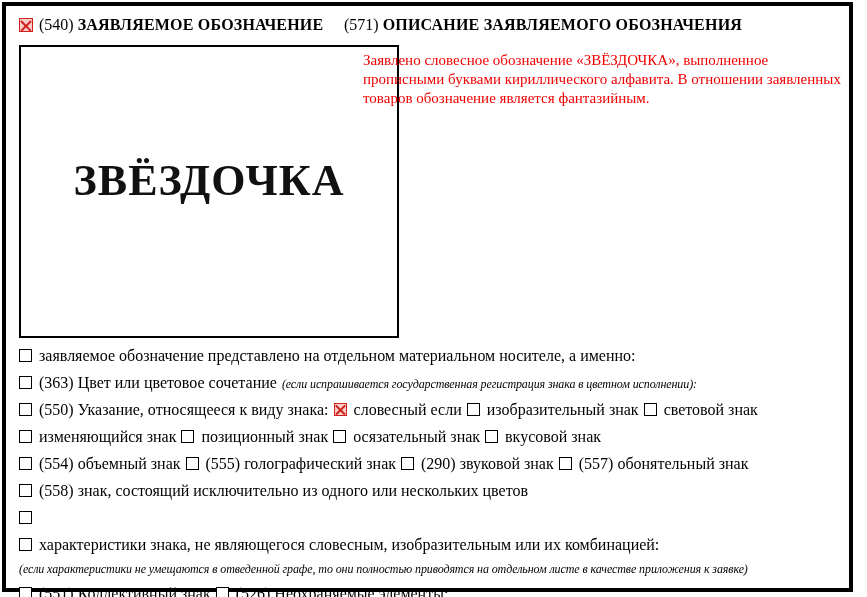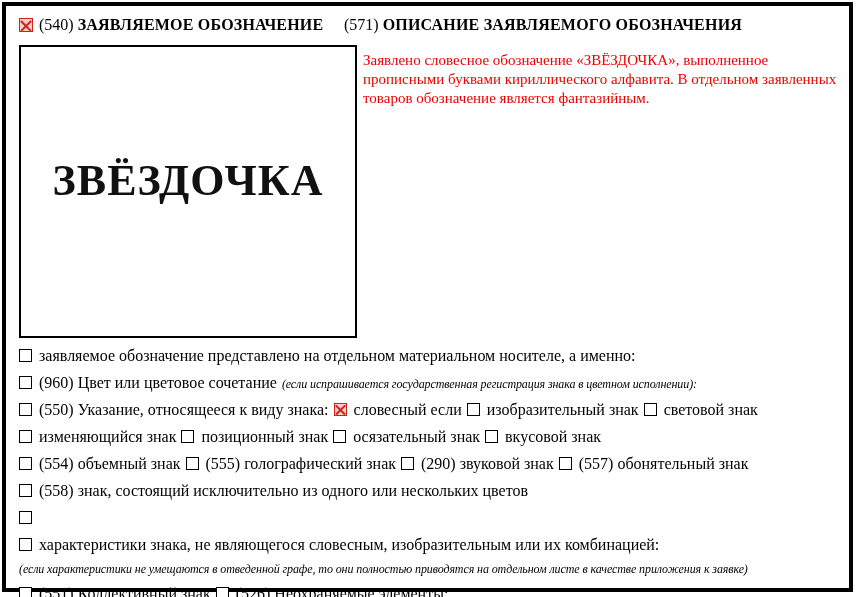--- a/index.html
+++ b/index.html
@@ -16,21 +16,21 @@
   }
   
   .hdr { position: absolute; top: 10px; font-size: 16px; white-space: nowrap; }
   .hdr-left  { left: 13px; }
   .hdr-right { left: 338px; }
   .hdr .code { font-weight: normal; margin-right: 4px; }
   .hdr .ttl  { font-weight: bold; letter-spacing: 0.2px; margin-top: 12px; }
   
   .mark-box {
     position: absolute; left: 13px; top: 39px;
-    width: 338px; height: 293px;
+    width: 380px; height: 293px;
     border: 2px solid #000; box-sizing: border-box;
     display: flex; align-items: center; justify-content: center;
     padding-bottom: 22px; background: #fff;
   }
   .mark-text {
     font-weight: bold; font-size: 44px; letter-spacing: 1px;
     color: #111; white-space: nowrap;
   }
   
   .desc {
@@ -69,25 +69,25 @@
   </div>
 
   <div class="hdr hdr-right">
     <span class="code">(571)</span><span class="ttl">ОПИСАНИЕ ЗАЯВЛЯЕМОГО ОБОЗНАЧЕНИЯ</span>
   </div>
 
   <div class="mark-box">
     <span class="mark-text">ЗВЁЗДОЧКА</span>
   </div>
 
-  <div class="desc" style="color:#f00000;">Заявлено словесное обозначение «ЗВЁЗДОЧКА», выполненное прописными буквами кириллического алфавита. В отдельном заявленных товаров обозначение является фантазийным.</div>
+  <div class="desc" style="color:#f00000;">Заявлено словесное обозначение «ЗВЁЗДОЧКА», выполненное прописными буквами кириллического алфавита. В отношении заявленных товаров обозначение является фантазийным.</div>
 
   <div class="rows">
       <div class="row"><span class="cb"></span><span class="seg">заявляемое обозначение представлено на отдельном материальном носителе, а именно:</span></div>
-      <div class="row"><span class="cb"></span><span class="seg">(960) Цвет или цветовое сочетание</span><span class="seg italic">(если испрашивается государственная регистрация знака в цветном исполнении):</span></div>
+      <div class="row"><span class="cb"></span><span class="seg">(363) Цвет или цветовое сочетание</span><span class="seg italic">(если испрашивается государственная регистрация знака в цветном исполнении):</span></div>
       <div class="row"><span class="cb"></span><span class="seg">(550) Указание, относящееся к виду знака:</span><span class="cb checked"></span><span class="seg">словесный если</span><span class="cb"></span><span class="seg">изобразительный знак</span><span class="cb"></span><span class="seg">световой знак</span></div>
       <div class="row"><span class="cb"></span><span class="seg">изменяющийся знак</span><span class="cb"></span><span class="seg">позиционный знак</span><span class="cb"></span><span class="seg">осязательный знак</span><span class="cb"></span><span class="seg">вкусовой знак</span></div>
       <div class="row"><span class="cb"></span><span class="seg">(554) объемный знак</span><span class="cb"></span><span class="seg">(555) голографический знак</span><span class="cb"></span><span class="seg">(290) звуковой знак</span><span class="cb"></span><span class="seg">(557) обонятельный знак</span></div>
       <div class="row"><span class="cb"></span><span class="seg">(558) знак, состоящий исключительно из одного или нескольких цветов</span></div>
       <div class="row"><span class="cb"></span></div>
       <div class="row"><span class="cb"></span><span class="seg">характеристики знака, не являющегося словесным, изобразительным или их комбинацией:</span></div>
       <div class="row small"><span class="seg italic">(если характеристики не умещаются в отведенной графе, то они полностью приводятся на отдельном листе в качестве приложения к заявке)</span></div>
       <div class="row"><span class="cb"></span><span class="seg">(551) Коллективный знак</span><span class="cb"></span><span class="seg">(526) Неохраняемые элементы:</span></div>
     </div>
 

